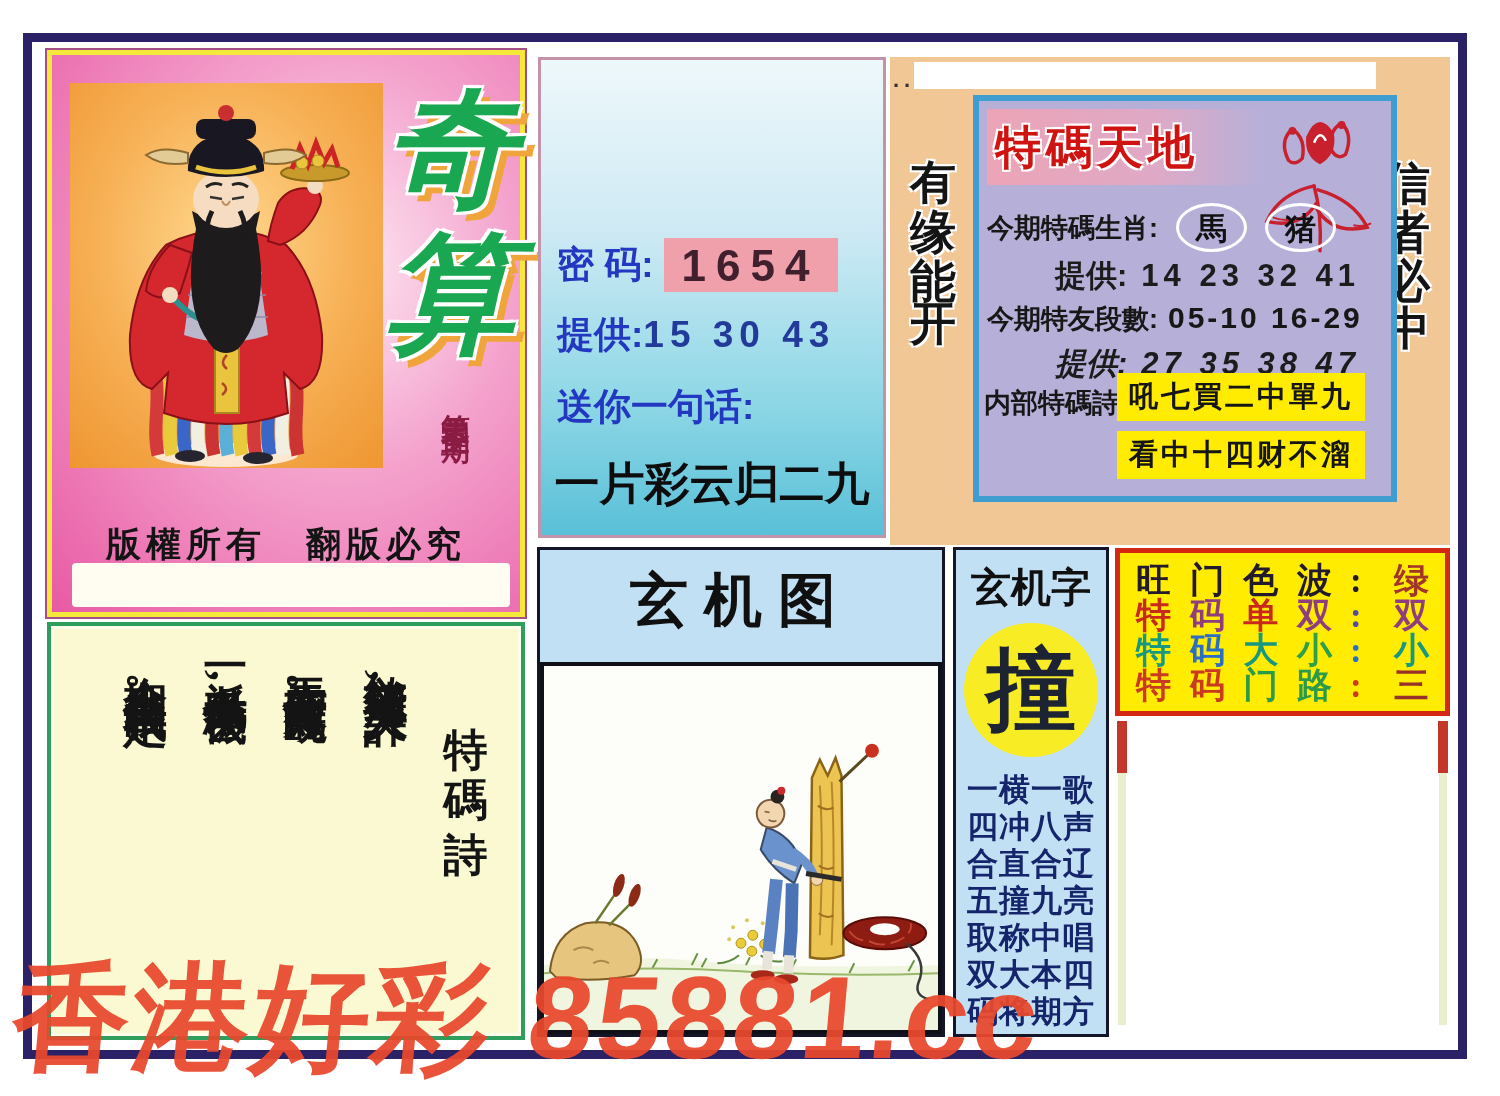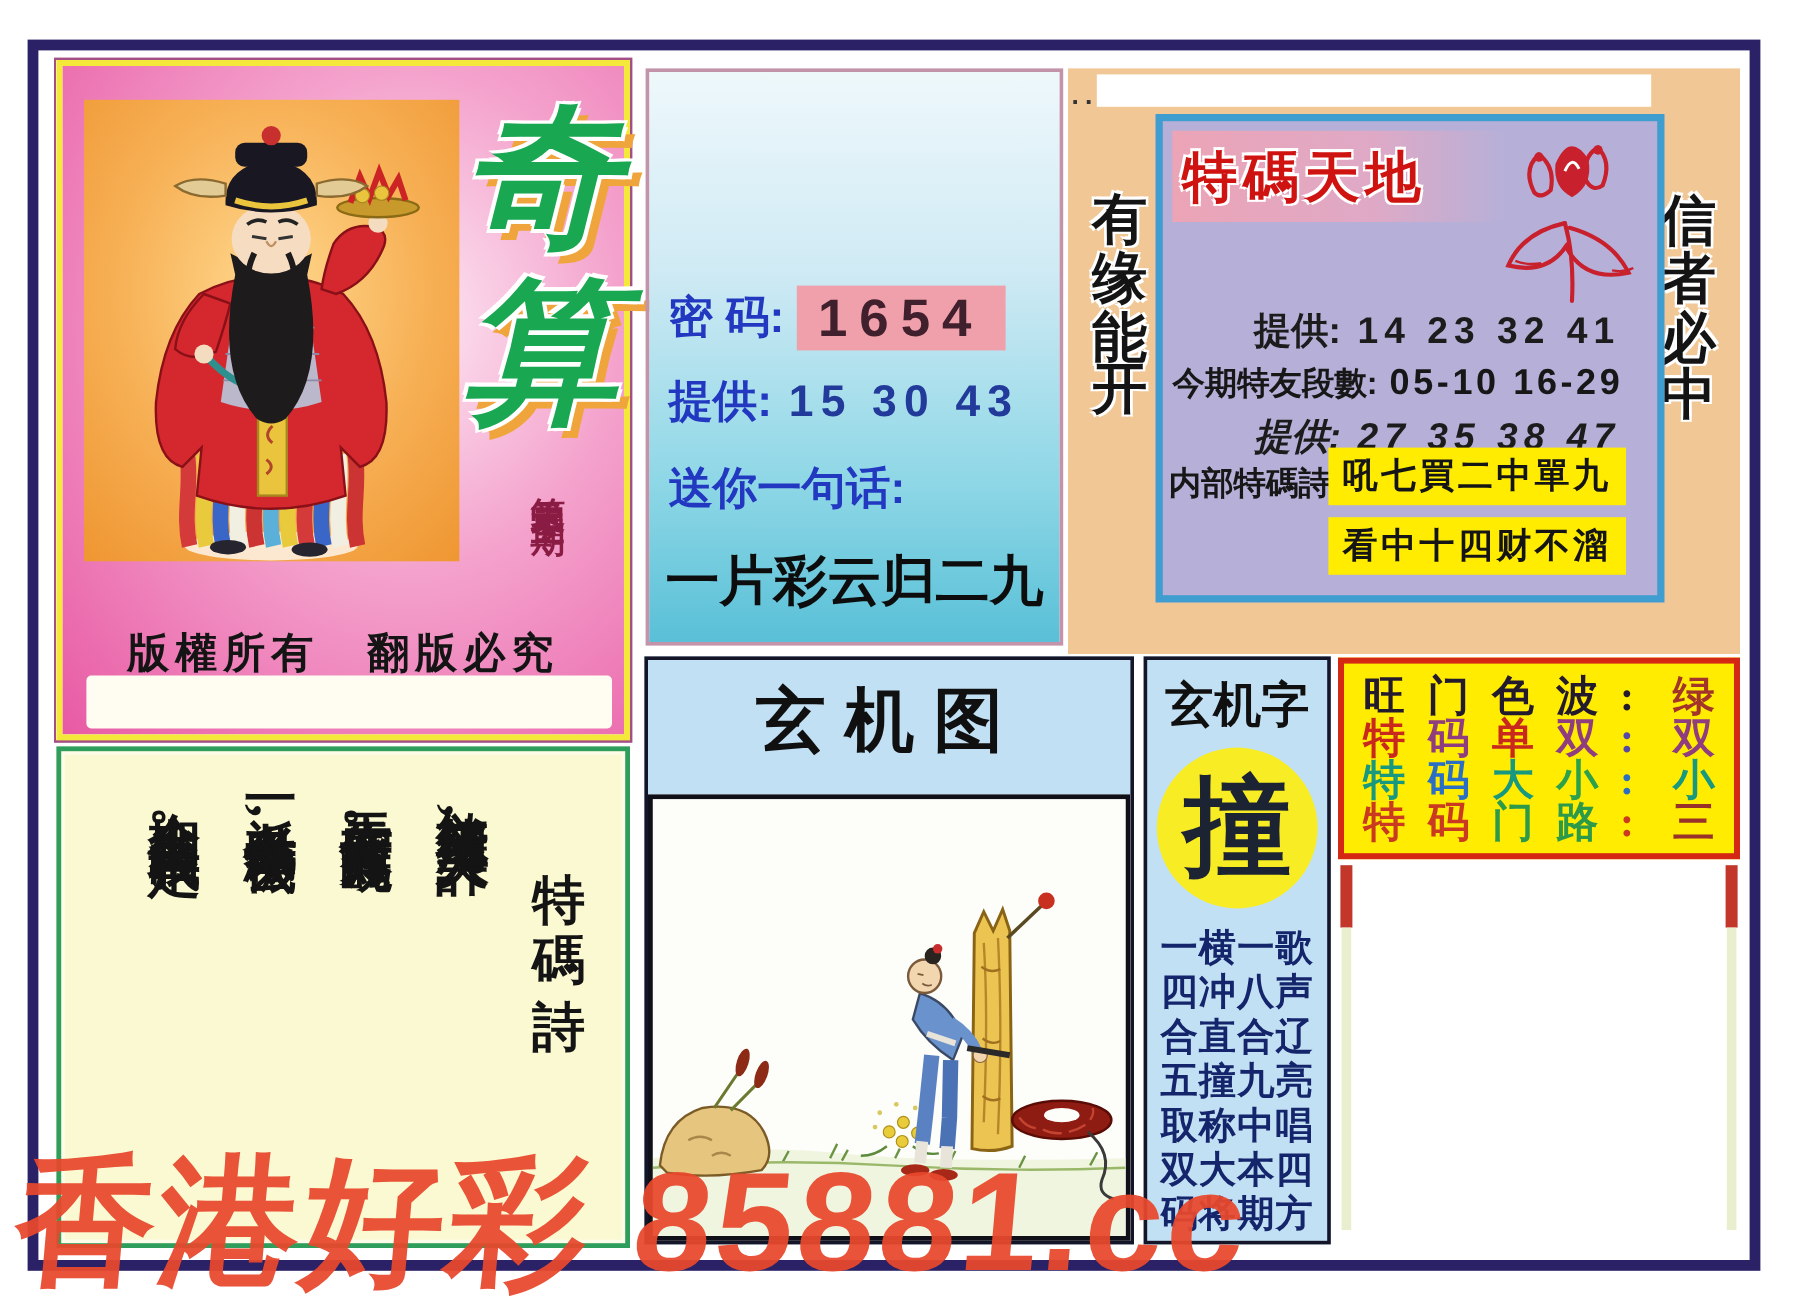--- a/index.html
+++ b/index.html
@@ -26,33 +26,33 @@
   .mid-panel{left:538px;top:57px;width:348px;height:481px;border:3px solid #c393aa;
     background:linear-gradient(180deg,#eef8fb 0%,#cfeaf4 35%,#8ed7e6 72%,#59c0d7 100%);}
   .neimu-box{position:absolute;left:24px;top:42px;width:280px;height:80px;background:#ffee00;
     border:5px solid #c22a6e;border-radius:26px;display:flex;align-items:center;justify-content:center;}
   .neimu-box span{font-family:"Liberation Serif",serif;font-weight:bold;font-size:45px;letter-spacing:10px;color:#cf1079;}
   .pwd-row{position:absolute;left:16px;top:178px;display:flex;align-items:center;}
   .blue-label{font-size:37px;font-weight:bold;color:#2238c0;}
   .pwd-box{display:inline-block;background:#f0a0ab;color:#41202e;font-weight:bold;font-size:44px;
     letter-spacing:10px;padding:3px 18px 1px;margin-left:10px;}
   .provide-row{position:absolute;left:16px;top:250px;font-size:37px;font-weight:bold;color:#2238c0;}
-  .provide-row .nums{margin-left:14px;letter-spacing:6px;color:#223a9a;}
+  .provide-row .nums{letter-spacing:6px;color:#223a9a;}
   .gift-row{position:absolute;left:16px;top:322px;font-size:37px;font-weight:bold;color:#2238c0;}
   .message{position:absolute;left:0;right:0;top:394px;text-align:center;font-size:45px;font-weight:bold;color:#0d0d0d;}
 
   
   .right-panel{left:890px;top:57px;width:560px;height:488px;background:#f1c795;}
   .white-topstrip{position:absolute;left:24px;top:5px;width:462px;height:27px;background:#fff;}
   .corner-dots{position:absolute;left:3px;top:10px;font-size:22px;font-weight:bold;color:#333;letter-spacing:5px;}
   .vert-side{position:absolute;top:66px;height:420px;writing-mode:vertical-rl;
     font-family:"Liberation Serif",serif;font-weight:bold;font-size:46px;letter-spacing:48px;color:#141414;
     text-shadow:-2px -2px 0 #fff,2px -2px 0 #fff,-2px 2px 0 #fff,2px 2px 0 #fff;}
   .vert-left{left:12px;} .vert-right{right:12px;}
-  .sky-box{position:absolute;left:73px;top:38px;width:424px;height:407px;background:#b6b0d8;
+  .sky-box{position:absolute;left:83px;top:38px;width:424px;height:407px;background:#b6b0d8;
     border:6px solid #3f9ecf;box-sizing:border-box;}
   .title-band{position:absolute;left:8px;top:8px;width:278px;height:76px;
     background:linear-gradient(90deg,#eca4b6 0%,#dfa9c6 60%,rgba(223,169,198,0) 100%);}
   .skybox-title{position:absolute;left:16px;top:16px;font-family:"Liberation Serif",serif;font-weight:bold;
     font-size:46px;letter-spacing:5px;color:#cf1310;
     text-shadow:-2px -2px 0 #fff,2px -2px 0 #fff,-2px 2px 0 #fff,2px 2px 0 #fff;}
   .flower{position:absolute;right:14px;top:2px;width:118px;height:158px;}
   .zrow{position:absolute;left:8px;top:102px;display:flex;align-items:center;font-size:27px;font-weight:bold;color:#171717;}
   .zodiac-ellipse{border:3px solid #fff;border-radius:50%;font-family:"Liberation Serif",serif;
     font-size:31px;font-weight:bold;color:#111;padding:7px 17px 5px;margin-left:18px;line-height:1;}
@@ -208,20 +208,25 @@
             <path d="M60,88 Q96,98 110,126 Q74,134 58,106"></path>
             <path d="M30,58 Q20,38 34,26 Q48,36 44,56 Q36,64 30,58 Z"></path>
             <path d="M88,52 Q96,32 84,20 Q70,28 74,48 Q80,58 88,52 Z"></path>
           </g>
           <path d="M48,34 Q60,6 76,30 Q80,52 62,62 Q46,54 48,34 Z" fill="#c8202c"></path>
           <path d="M56,40 Q62,26 68,38" stroke="#fff" stroke-width="2.5" fill="none"></path>
           <circle cx="34" cy="28" r="4" fill="#c8202c"></circle>
             <circle cx="84" cy="22" r="4" fill="#c8202c"></circle>
           <path d="M14,116 q10,4 22,2 M96,124 q10,2 18,-2" stroke="#c8202c" stroke-width="2" fill="none"></path>
         </svg>
+      </div>
+      <div class="zrow">
+        <span>今期特碼生肖:</span>
+        <span class="zodiac-ellipse">馬</span>
+        <span class="zodiac-ellipse">猪</span>
       </div>
       <div class="prow prow1">
         <span>提供:</span><span class="nums">14 23 32 41</span>
       </div>
       <div class="srow">
         <span>今期特友段數:</span><span class="nums">05-10   16-29</span>
       </div>
       <div class="prow prow2">
         <span>提供:</span><span class="nums">27 35   38 47</span>
       </div>

